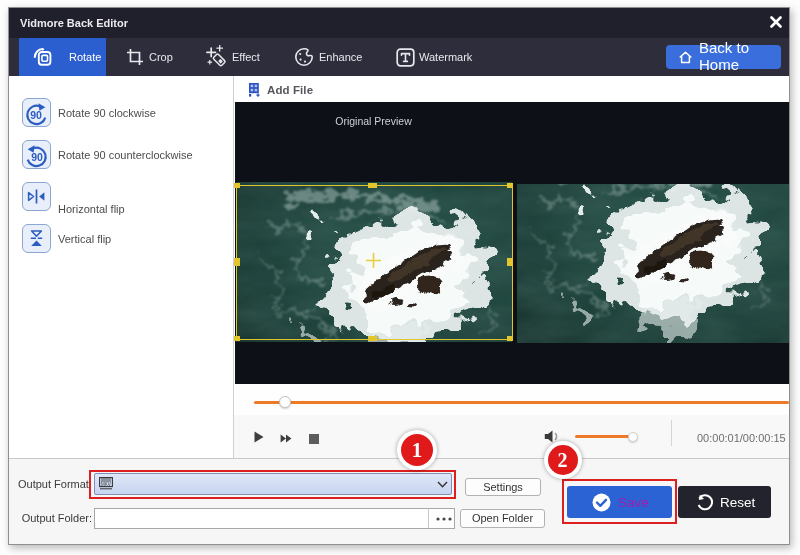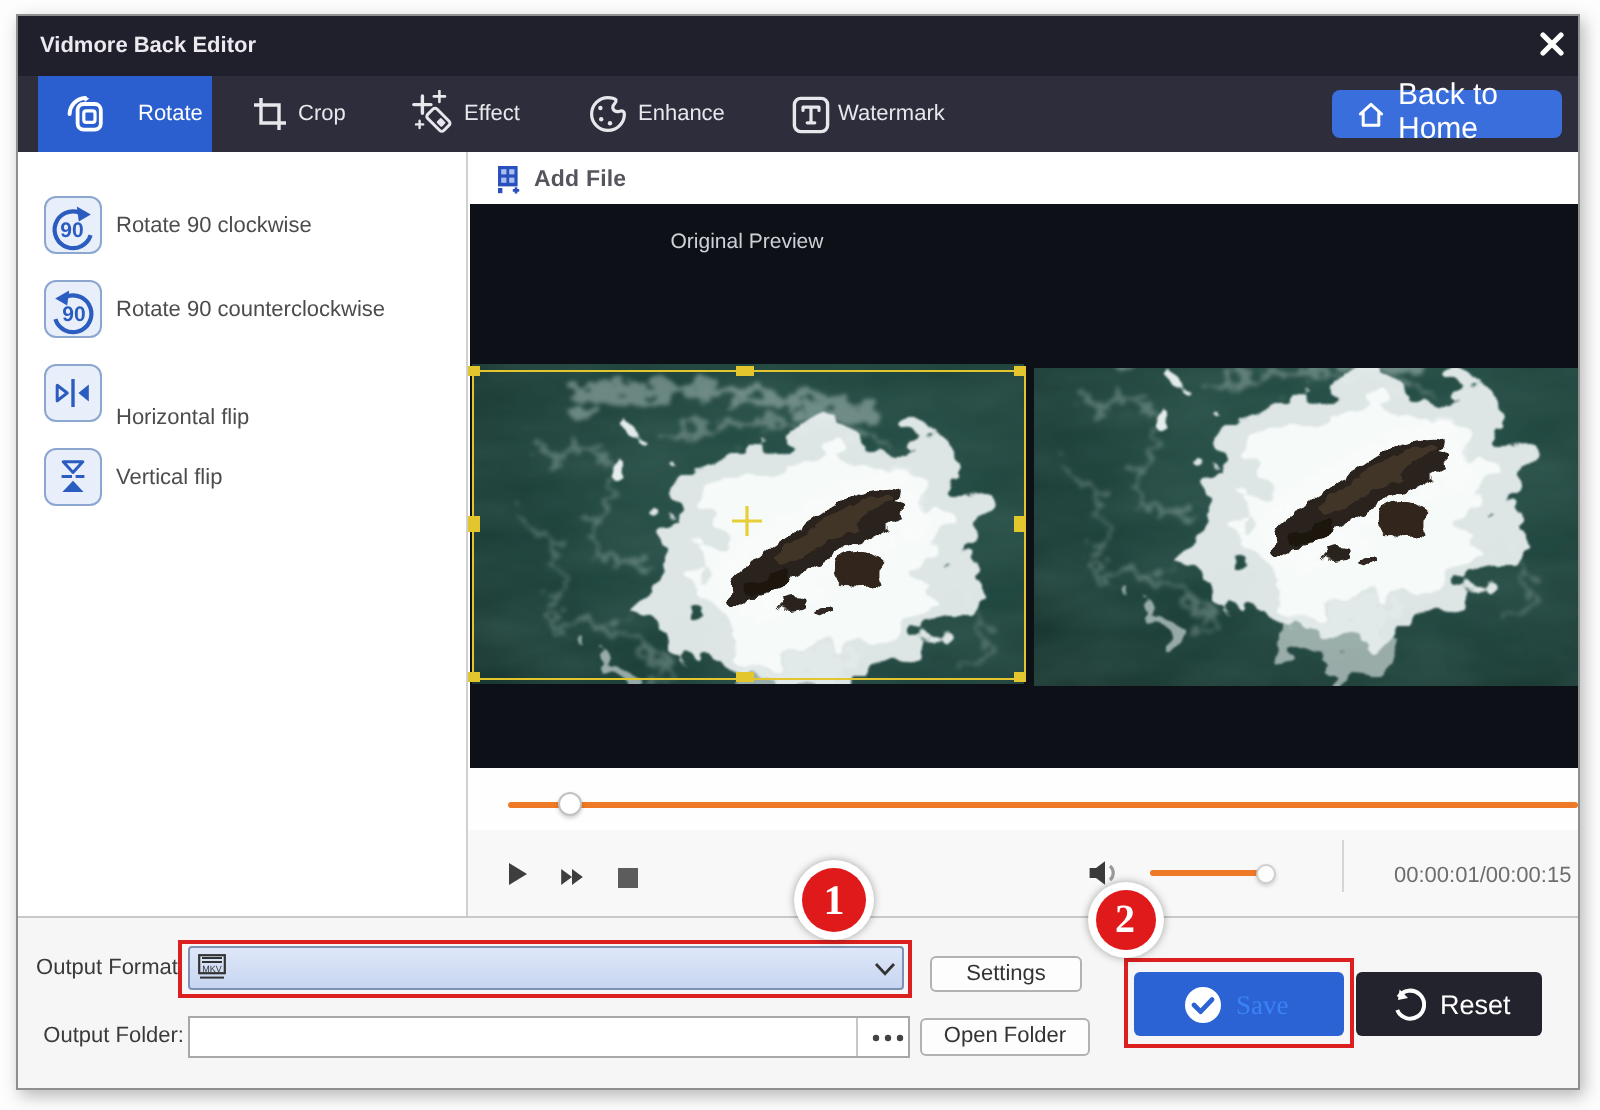--- a/index.html
+++ b/index.html
@@ -241,21 +241,21 @@
       <circle cx="9" cy="2" r="1.6" fill="#444"></circle>
       <circle cx="15" cy="2" r="1.6" fill="#444"></circle>
     </svg>
   <div class="abs" style="left:451px;top:500.5px;width:85px;height:19.5px;background:#fdfdfd;border:1px solid #b2b2b2;border-radius:3px;text-align:center;font-size:11px;color:#333;line-height:17.5px;">Open Folder</div>
 
   <div class="abs" style="left:558px;top:478px;width:105px;height:32px;background:#2c63d4;border-radius:3px;"></div>
   <svg class="abs" style="left:583px;top:484.5px;" width="19" height="19" viewBox="0 0 19 19">
     <circle cx="9.5" cy="9.5" r="9" fill="#fff"></circle>
     <path d="M5 9.5 L8.3 12.8 L14 6.8" fill="none" stroke="#2c63d4" stroke-width="2.4" stroke-linecap="round" stroke-linejoin="round"></path>
   </svg>
-  <div class="abs" style="left:609px;top:487px;font-size:13.5px;color:#3b82f6;font-family:Liberation Serif, serif;">Save</div>
+  <div class="abs" style="left:609px;top:487px;font-size:13.5px;color:#a21caf;">Save</div>
 
   <div class="abs" style="left:553px;top:470.5px;width:114.5px;height:45px;border:2.2px solid #dc1f1f;"></div>
 
   <div class="abs" style="left:668.5px;top:478px;width:93.5px;height:32px;background:#23232d;border-radius:3px;"></div>
   <svg class="abs" style="left:687px;top:485.5px;" width="17" height="17" viewBox="0 0 17 17">
     <path d="M3.2 4.5 A7 7 0 1 1 2.6 11" fill="none" stroke="#fff" stroke-width="2"></path>
     <path d="M3.8 0.8 L3 6 L8 5 Z" fill="#fff"></path>
   </svg>
   <div class="abs" style="left:711px;top:487px;font-size:13.5px;color:#fff;">Reset</div>
 

